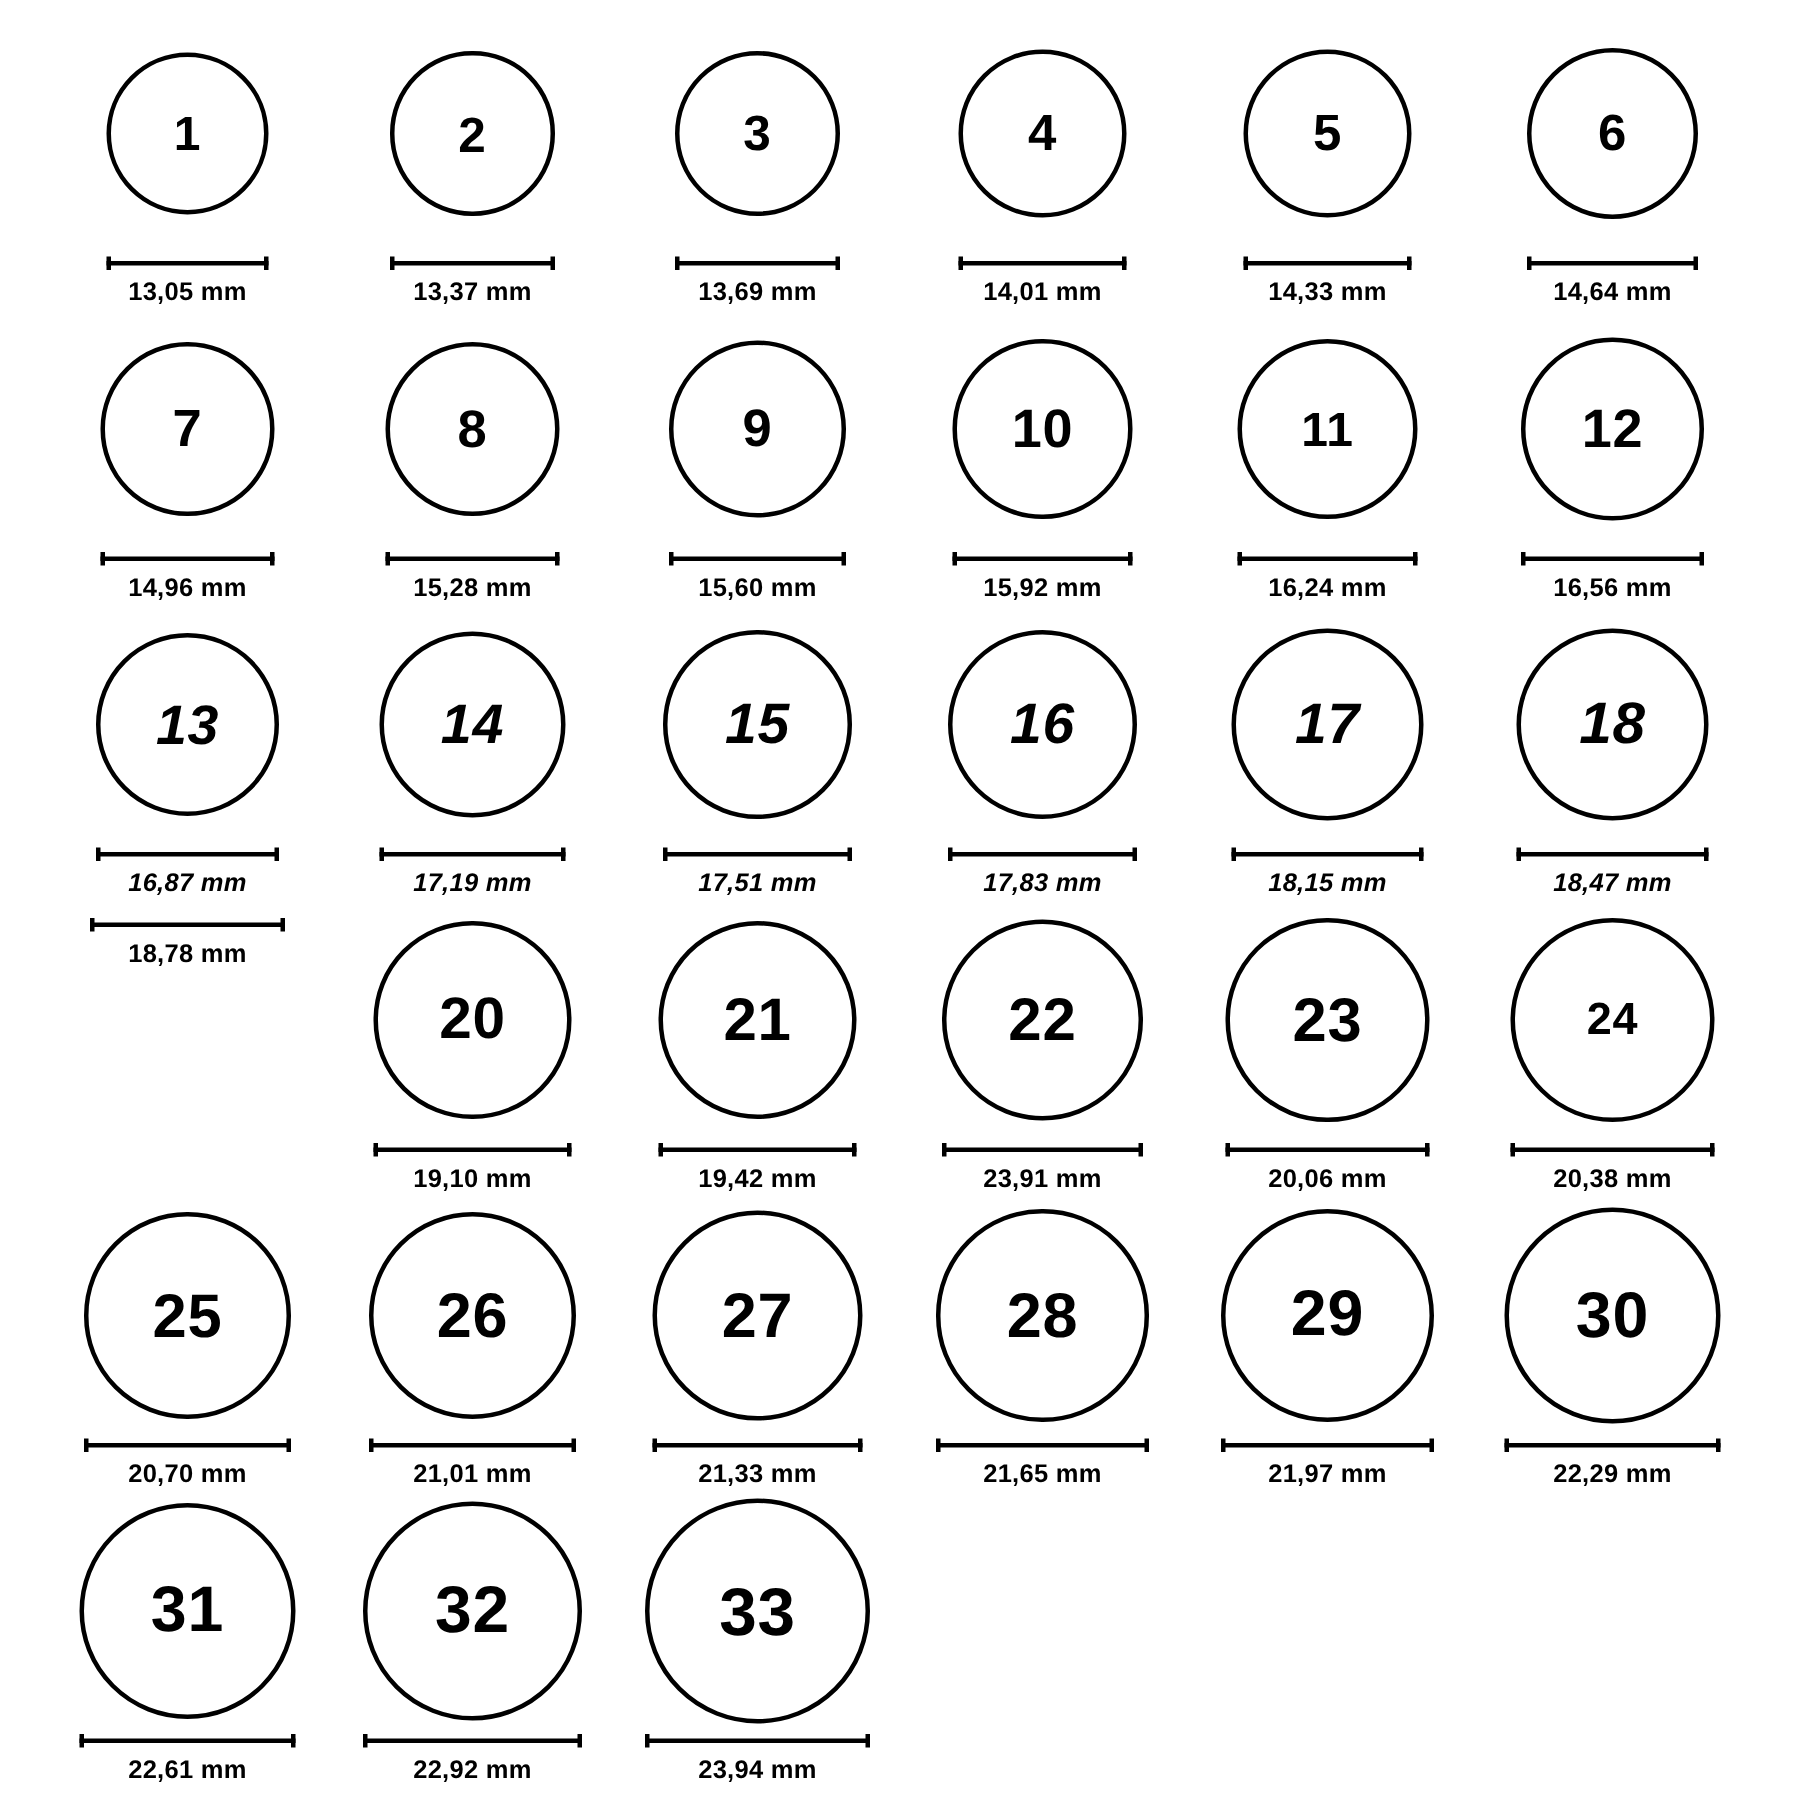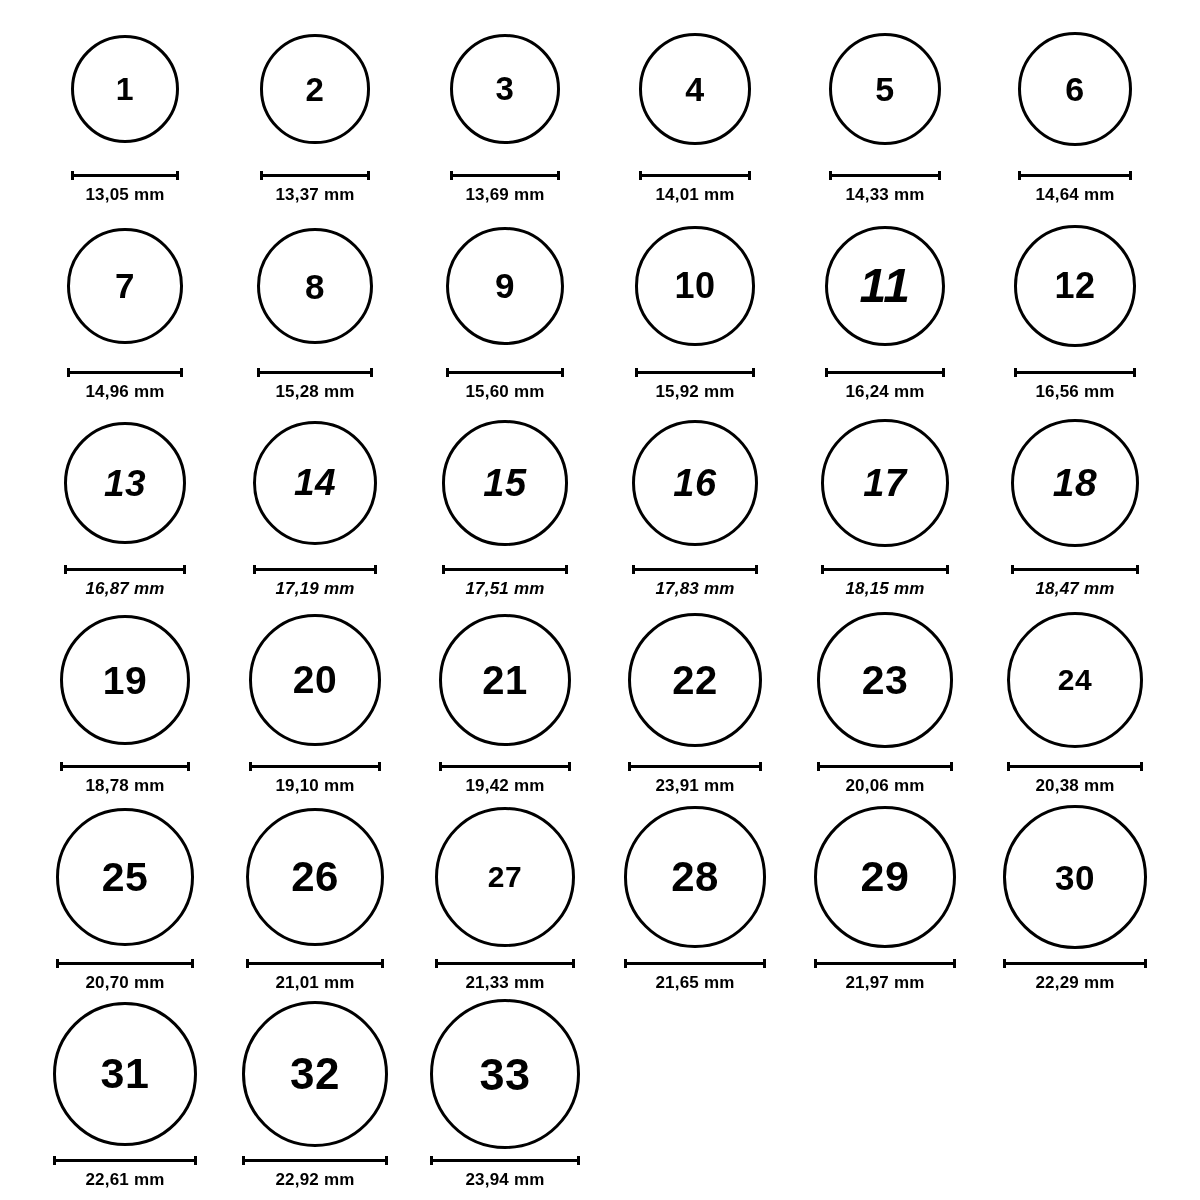--- a/index.html
+++ b/index.html
@@ -224,21 +224,21 @@
         <div class="measure">
           <div class="bar" style="width: 119.069px;">
             <div class="line"></div>
           </div>
           <div class="mm">15,92 mm</div>
         </div>
       </div>
       <div class="cell">
         <div class="circle-wrap" style="height: 150px;">
           <div class="circle" style="width: 120.303px; height: 120.303px;">
-            <span class="size-num" style="font-size: 48px; font-style: italic;">11</span>
+            <span class="size-num" style="font-size: 32px;">11</span>
           </div>
         </div>
         <div class="measure">
           <div class="bar" style="width: 120.303px;">
             <div class="line"></div>
           </div>
           <div class="mm">16,24 mm</div>
         </div>
       </div>
       <div class="cell">
@@ -330,25 +330,20 @@
         <div class="measure">
           <div class="bar" style="width: 128.904px;">
             <div class="line"></div>
           </div>
           <div class="mm">18,47 mm</div>
         </div>
       </div>
     </div>
     <div class="row" style="height: 197px;">
       <div class="cell">
-        <div class="circle-wrap" style="height: 150px;">
-          <div class="circle" style="width: 130.099px; height: 130.099px;">
-            <span class="size-num" style="font-size: 39px;">19</span>
-          </div>
-        </div>
         <div class="measure">
           <div class="bar" style="width: 130.099px;">
             <div class="line"></div>
           </div>
           <div class="mm">18,78 mm</div>
         </div>
       </div>
       <div class="cell">
         <div class="circle-wrap" style="height: 150px;">
           <div class="circle" style="width: 131.333px; height: 131.333px;">
@@ -438,21 +433,21 @@
         <div class="measure">
           <div class="bar" style="width: 138.7px;">
             <div class="line"></div>
           </div>
           <div class="mm">21,01 mm</div>
         </div>
       </div>
       <div class="cell">
         <div class="circle-wrap" style="height: 150px;">
           <div class="circle" style="width: 139.934px; height: 139.934px;">
-            <span class="size-num" style="font-size: 30px;">27</span>
+            <span class="size-num" style="font-size: 42px;">27</span>
           </div>
         </div>
         <div class="measure">
           <div class="bar" style="width: 139.934px;">
             <div class="line"></div>
           </div>
           <div class="mm">21,33 mm</div>
         </div>
       </div>
       <div class="cell">
@@ -477,21 +472,21 @@
         <div class="measure">
           <div class="bar" style="width: 142.402px;">
             <div class="line"></div>
           </div>
           <div class="mm">21,97 mm</div>
         </div>
       </div>
       <div class="cell">
         <div class="circle-wrap" style="height: 150px;">
           <div class="circle" style="width: 143.636px; height: 143.636px;">
-            <span class="size-num" style="font-size: 35px;">30</span>
+            <span class="size-num" style="font-size: 43px;">30</span>
           </div>
         </div>
         <div class="measure">
           <div class="bar" style="width: 143.636px;">
             <div class="line"></div>
           </div>
           <div class="mm">22,29 mm</div>
         </div>
       </div>
     </div>

